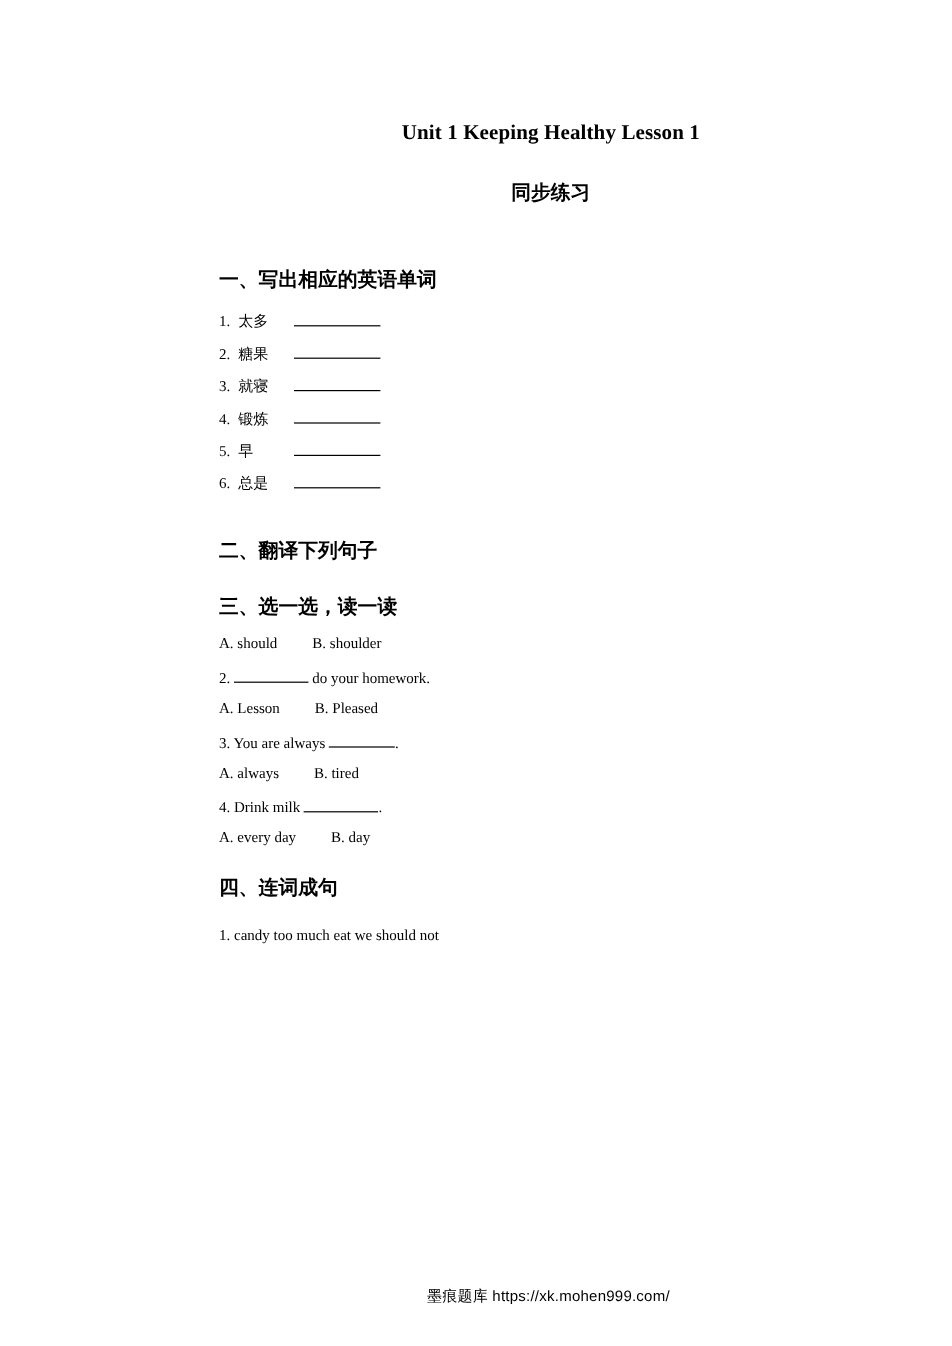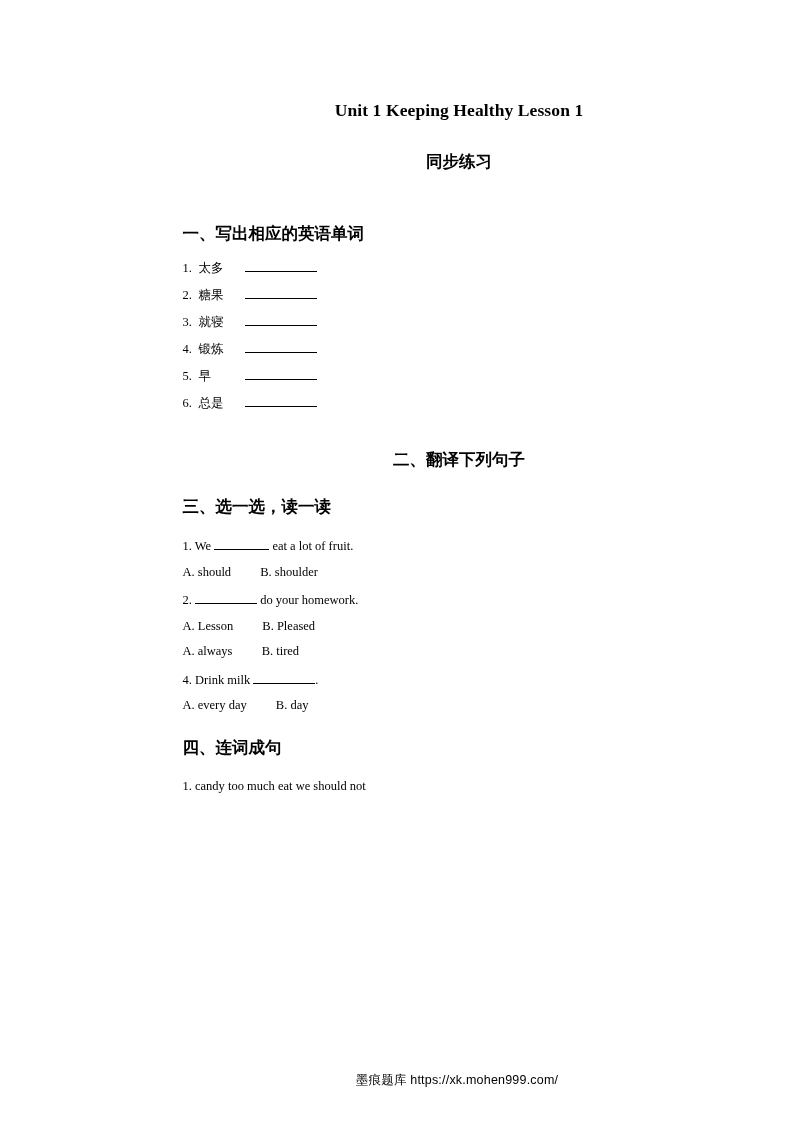--- a/index.html
+++ b/index.html
@@ -48,21 +48,21 @@
   
   .section-heading {
     font-family: "Liberation Sans", "DejaVu Sans", sans-serif;
     font-weight: bold;
     font-size: 16.5px;
     line-height: 1.2;
     margin: 0;
     white-space: nowrap;
   }
   .sec1-heading { padding-top: 37px; }
-  .sec2-heading { padding-top: 28px; text-align: center; }
+  .sec2-heading { padding-top: 28px; }
   .sec3-heading { padding-top: 28px; }
   .sec4-heading { padding-top: 26px; }
 
   
   .wordlist { margin: 0; padding: 0; }
   .word-row {
     display: flex;
     align-items: baseline;
     font-size: 12.5px;
     line-height: 1;
@@ -188,41 +188,40 @@
         <span class="word-cn">总是</span>
         <span class="word-blank"></span>
       </div>
     </div>
 
     <h3 class="section-heading sec2-heading">二、翻译下列句子</h3>
 
     <h3 class="section-heading sec3-heading">三、选一选，读一读</h3>
     <div class="mc-block">
 
-      <div class="mc-q first">
-        <span>1.</span>
-        <span>We</span>
-        <span class="inline-blank ib-55"></span>
-        <span>eat a lot of fruit.</span>
-      </div>
       <div class="mc-opts">
         <span>A. should</span>
         <span class="opt-b">B. shoulder</span>
       </div>
 
       <div class="mc-q">
         <span>2.</span>
         <span class="inline-blank ib-62"></span>
         <span>do your homework.</span>
       </div>
       <div class="mc-opts">
         <span>A. Lesson</span>
         <span class="opt-b">B. Pleased</span>
       </div>
 
+      <div class="mc-q">
+        <span>3.</span>
+        <span>You are always</span>
+        <span class="inline-blank ib-55"></span><span>.</span>
+      </div>
       <div class="mc-opts">
         <span>A. always</span>
         <span class="opt-b">B. tired</span>
       </div>
 
       <div class="mc-q">
         <span>4.</span>
         <span>Drink milk</span>
         <span class="inline-blank ib-62"></span><span>.</span>
       </div>

